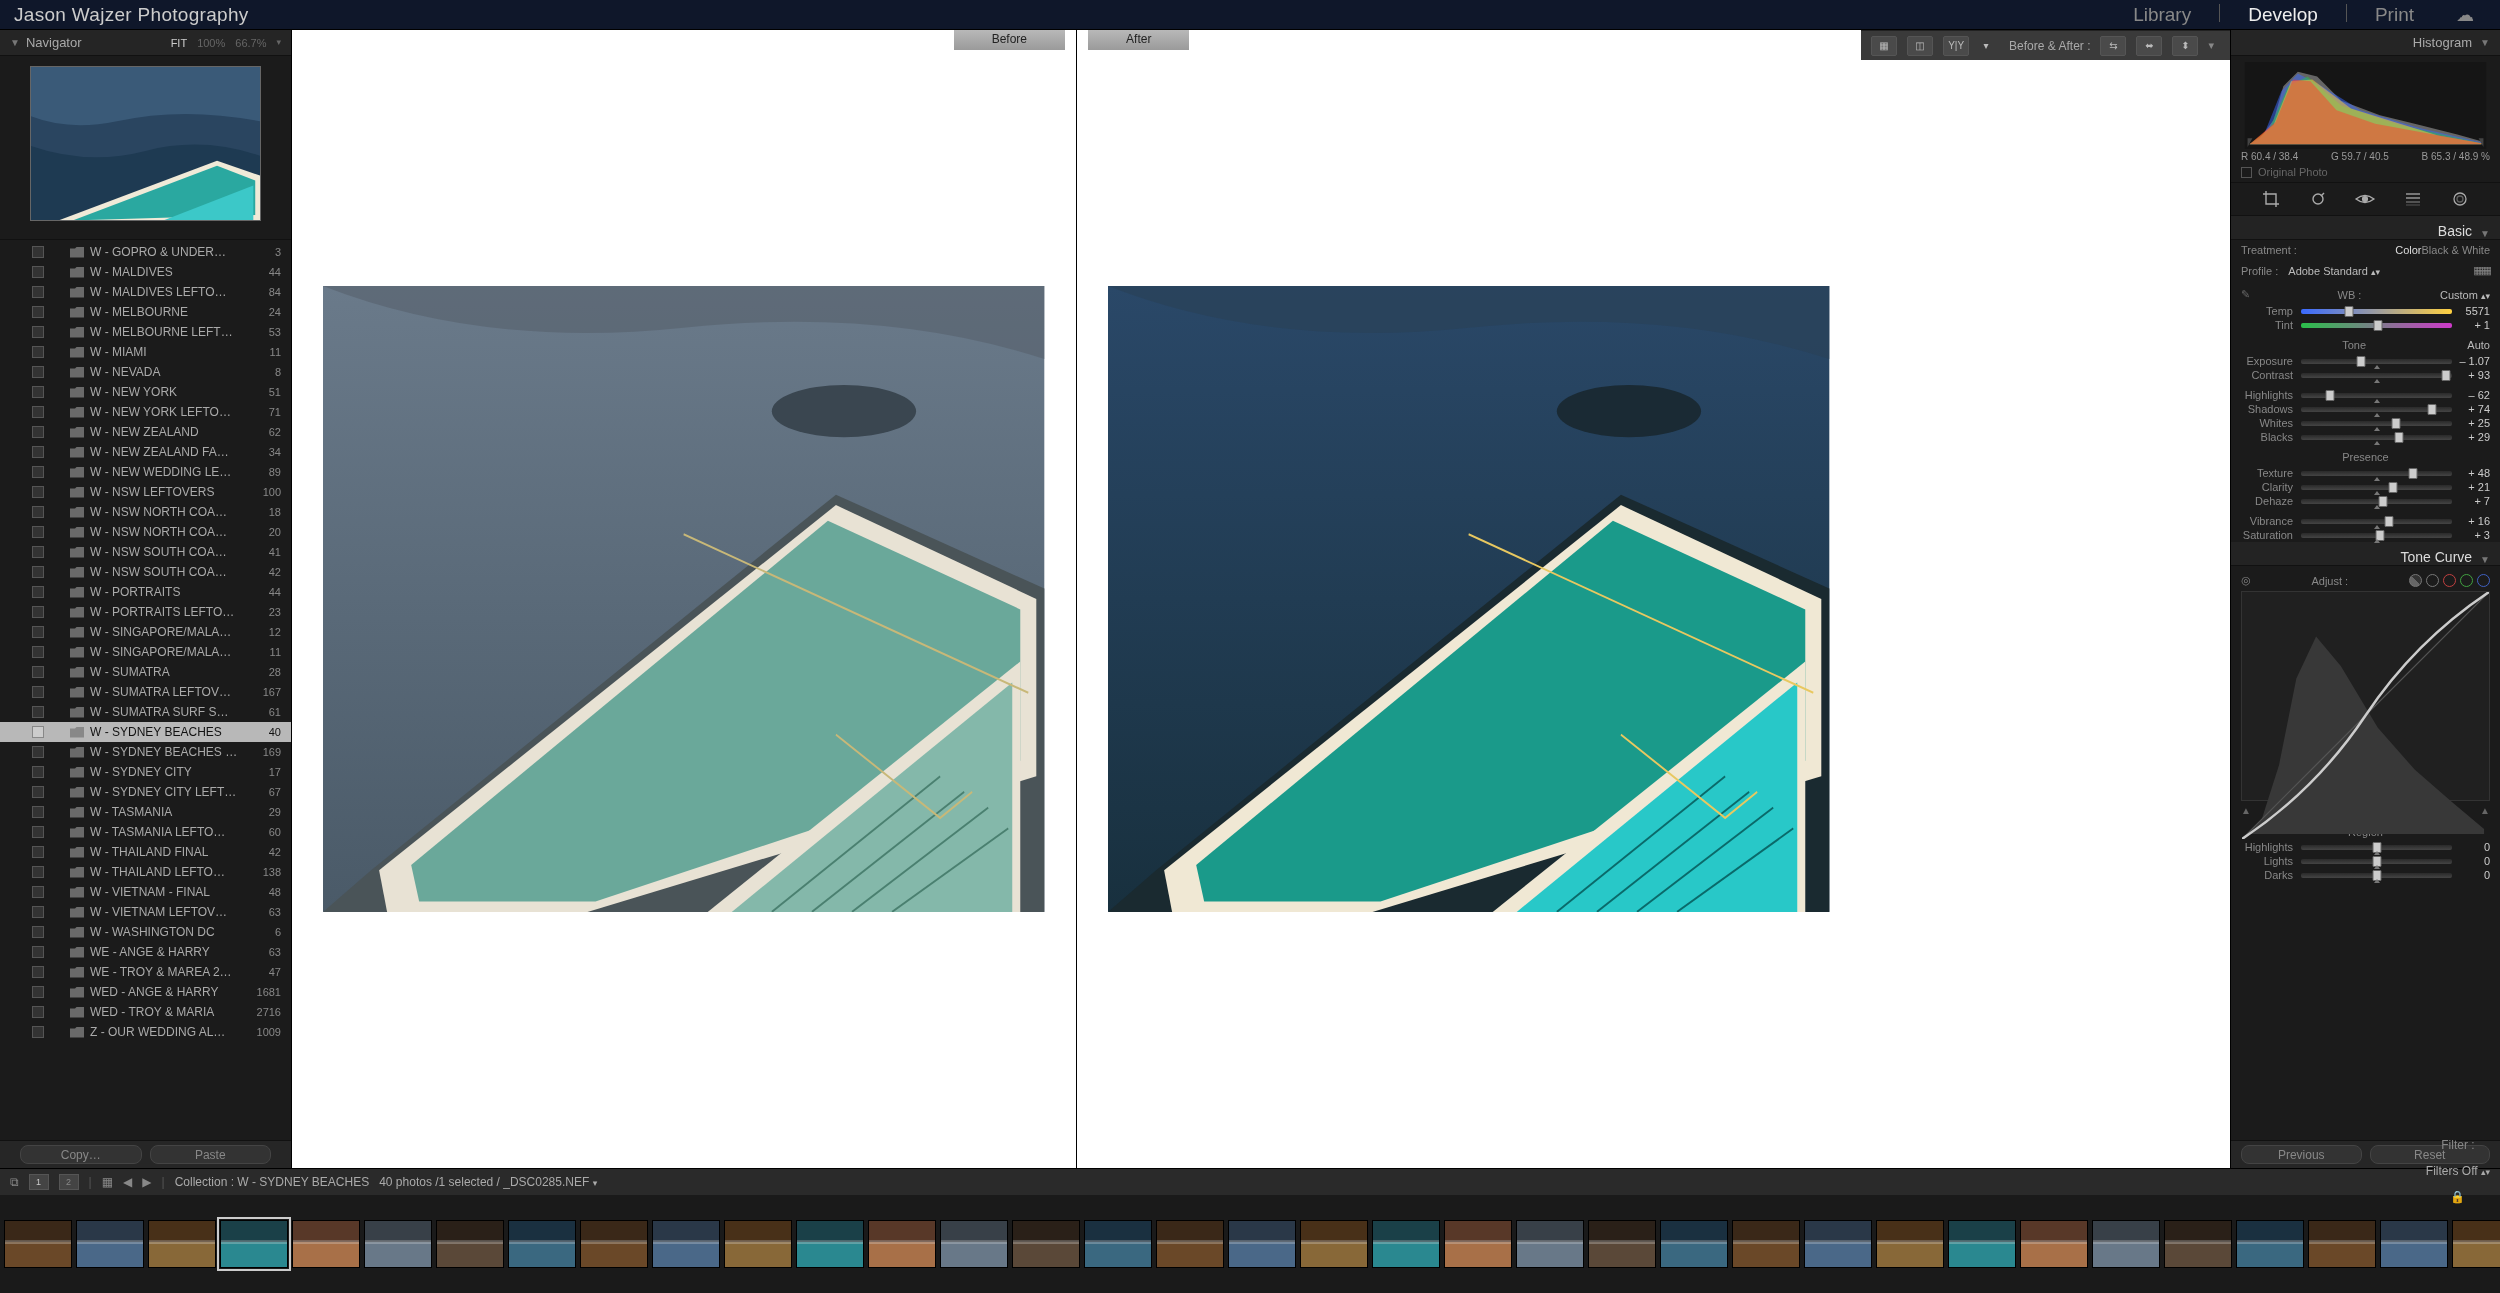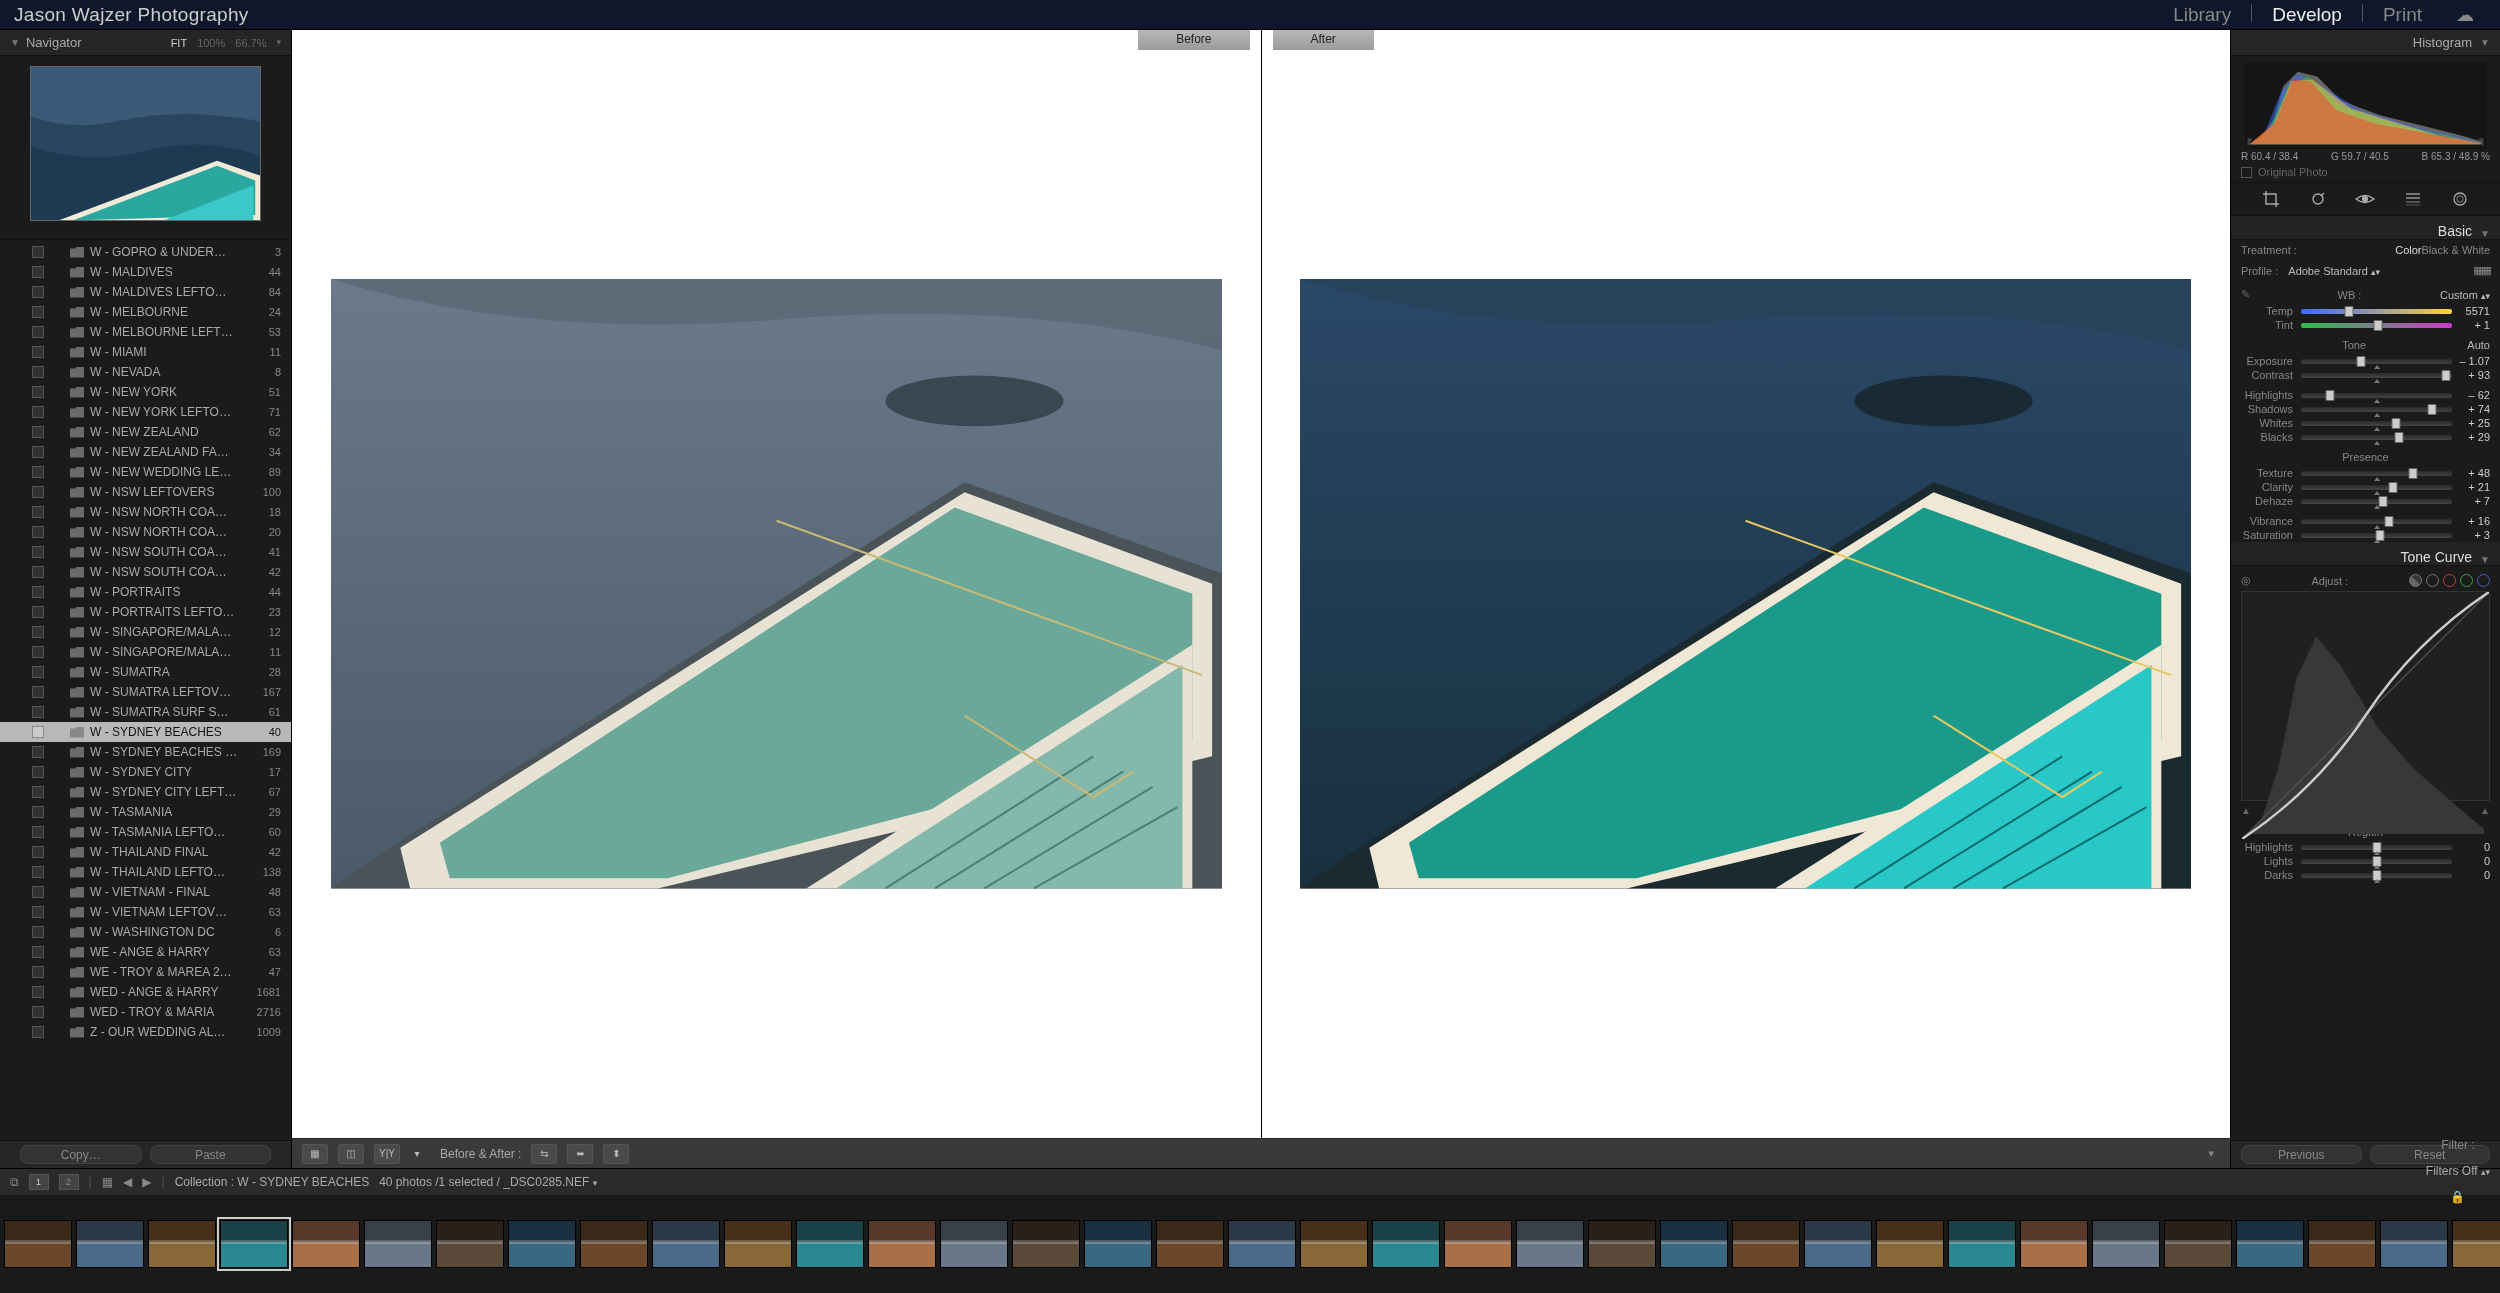--- a/index.html
+++ b/index.html
@@ -1,19 +1,19 @@
 <!DOCTYPE html>
 <html><head>
 <meta charset="utf-8">
 <style>
 html,body{margin:0;padding:0;width:2500px;height:1293px;background:#000;font-family:"Helvetica Neue",Arial,sans-serif;font-size:12px;color:#aaa;overflow:hidden;-webkit-font-smoothing:antialiased}
 *{box-sizing:border-box}
 .topbar{height:30px;background:#0f172a;border-bottom:1px solid #000;display:flex;align-items:center;padding:12px 14px}
 .brand{font-size:19px;color:#ccc;letter-spacing:.3px}
-.top-nav{margin-left:auto;display:flex;align-items:flex-start;gap:8px;font-size:19px}
+.top-nav{margin-left:auto;display:flex;align-items:flex-start;gap:16px;font-size:19px}
 .top-nav span{padding:0 12px;color:#888;cursor:pointer}
 .top-nav .sep{width:1px;height:18px;background:#555;padding:0}
 .top-nav .active{color:#eee}
 .top-nav .cloud{color:#888;font-size:18px;padding-left:14px}
 .main{display:flex;height:1138px}
 
 .left{width:292px;background:#1b1b1b;border-right:1px solid #000;display:flex;flex-direction:column}
 .panel-hdr{height:26px;background:#252525;display:flex;align-items:center;padding:0 10px;font-size:13px;border-bottom:1px solid #111}
 .panel-hdr .tri{color:#777;margin-right:6px;font-size:10px}
 .panel-hdr .ttl{color:#aaa;flex:1}
@@ -28,21 +28,21 @@
 .folder .fl{position:absolute;left:70px;width:14px;height:11px;background:#6a6a6a;clip-path:polygon(0 2px,5px 2px,7px 0,100% 0,100% 100%,0 100%)}
 .folder .nm{position:absolute;left:90px;right:36px;white-space:nowrap;overflow:hidden;text-overflow:ellipsis}
 .folder .ct{position:absolute;right:10px;color:#888;font-size:11px}
 .folder.sel{background:#b8b8b8}
 .folder.sel .nm,.folder.sel .ct{color:#111}
 .folder.sel .chk{border-color:#888;background:#ccc}
 .folder.sel .fl{background:#888}
 .left-btm{height:28px;background:#262626;border-top:1px solid #111;display:flex;gap:8px;padding:4px 20px}
 .lbtn{flex:1;background:#333;border:1px solid #444;color:#888;font-size:12px;display:flex;align-items:center;justify-content:center;border-radius:8px;cursor:pointer}
 
-.center{flex:1;display:flex;flex-direction:column;background:#fff;position:relative}
+.center{flex:1;display:flex;flex-direction:row;background:#fff;position:relative}
 .compare{flex:1;display:flex;position:relative}
 .pane{flex:1;background:#fff;position:relative;display:flex;align-items:center;justify-content:center}
 .pane+.pane{border-left:1px solid #000}
 .badge{position:absolute;top:0;height:20px;padding:2px 38px;background:linear-gradient(#b8b8b8,#9a9a9a);color:#222;font-size:12px;cursor:default}
 .badge.before{right:11px}
 .badge.after{left:11px}
 .photo{width:92%;height:55%;position:relative;overflow:hidden}
 
 
 .ctool{height:30px;background:#3a3a3a;border-top:1px solid #222;display:flex;align-items:center;padding:0 10px;gap:10px;font-size:12px}

